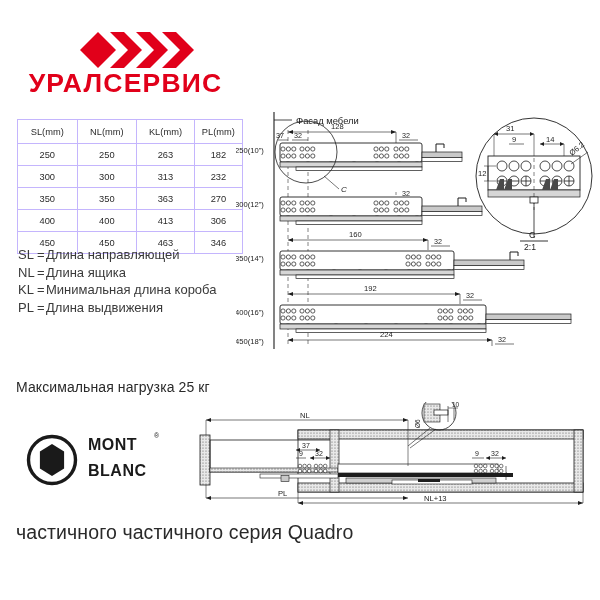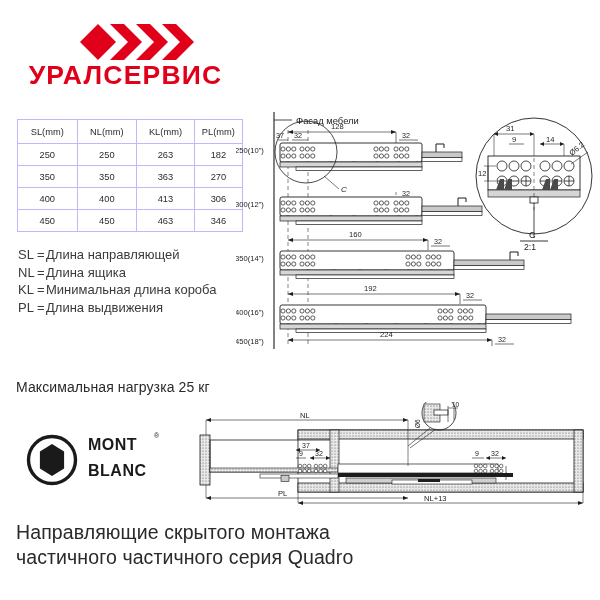--- a/index.html
+++ b/index.html
@@ -7,21 +7,21 @@
     width:600px;height:600px;
     background:#ffffff;
     font-family:"Liberation Sans","DejaVu Sans",sans-serif;
     color:#231f20;
     overflow:hidden;
     position:relative;
   }
   .page{position:absolute;left:0;top:0;width:600px;height:600px;}
 
   
-  #brand{position:absolute;left:18px;top:22px;width:215px;height:70px;}
+  #brand{position:absolute;left:18px;top:30px;width:215px;height:70px;}
   #brand .arrows{position:absolute;left:62px;top:2px;width:120px;height:36px;}
   #brand .arrows svg{display:block;}
   #brand .wordmark{
     position:absolute;left:0;top:38px;width:215px;
     font-size:26.5px;font-weight:bold;letter-spacing:1.2px;
     color:#e1001a;line-height:30px;text-align:center;
     font-family:"Liberation Sans",sans-serif;
   }
 
   
@@ -106,20 +106,26 @@
         <th>KL(mm)</th>
         <th>PL(mm)</th>
       </tr>
     </thead>
     <tbody>
       <tr>
         <td>250</td>
         <td>250</td>
         <td>263</td>
         <td>182</td>
+      </tr>
+      <tr>
+        <td>300</td>
+        <td>300</td>
+        <td>313</td>
+        <td>232</td>
       </tr>
       <tr>
         <td>350</td>
         <td>350</td>
         <td>363</td>
         <td>270</td>
       </tr>
       <tr>
         <td>400</td>
         <td>400</td>
@@ -540,17 +546,16 @@
         <line x1="252" y1="6" x2="262" y2="6" stroke="#1d1d1d" stroke-width=".55"></line>
         <text x="256" y="5" font-size="6.5">10</text>
         <text x="224" y="26" font-size="6.5" transform="rotate(-90,224,26)">Ø6</text>
         <line x1="234" y1="26" x2="212" y2="44" stroke="#1d1d1d" stroke-width=".6"></line>
         <line x1="240" y1="27" x2="214" y2="46" stroke="#1d1d1d" stroke-width=".6"></line>
       </g>
     </svg>
   </div>
 
   <div id="series-caption">
-    <div>Направляющие скрытого монтажа</div>
     <div>частичного частичного серия Quadro</div>
   </div>
 
 </div>
 
 </body></html>

